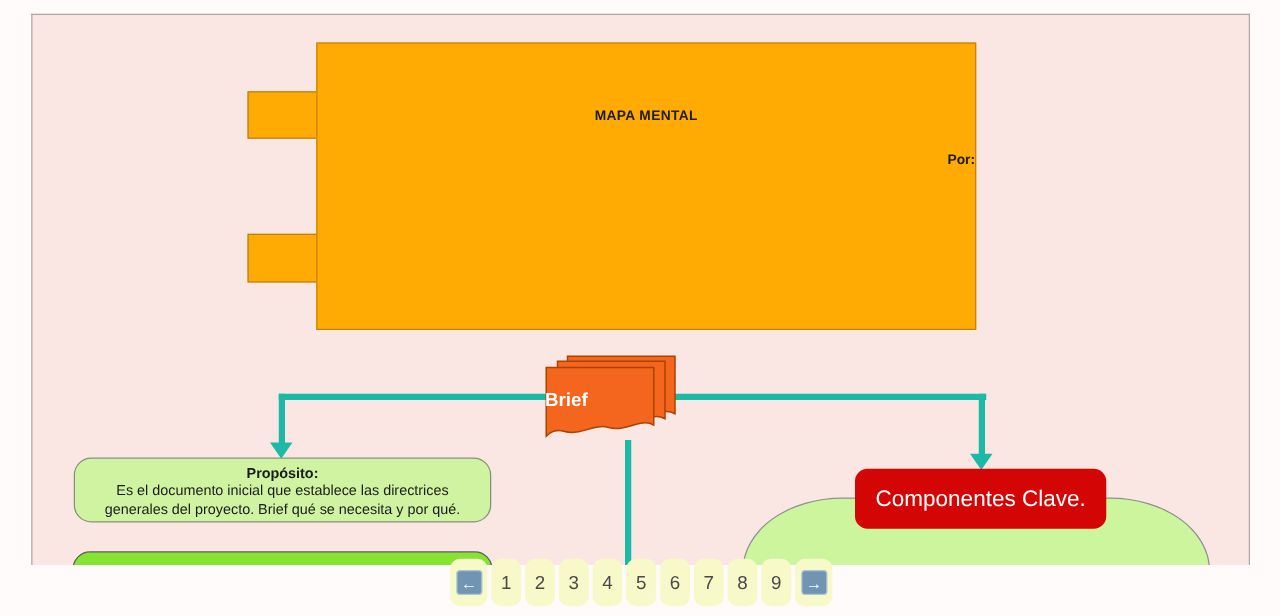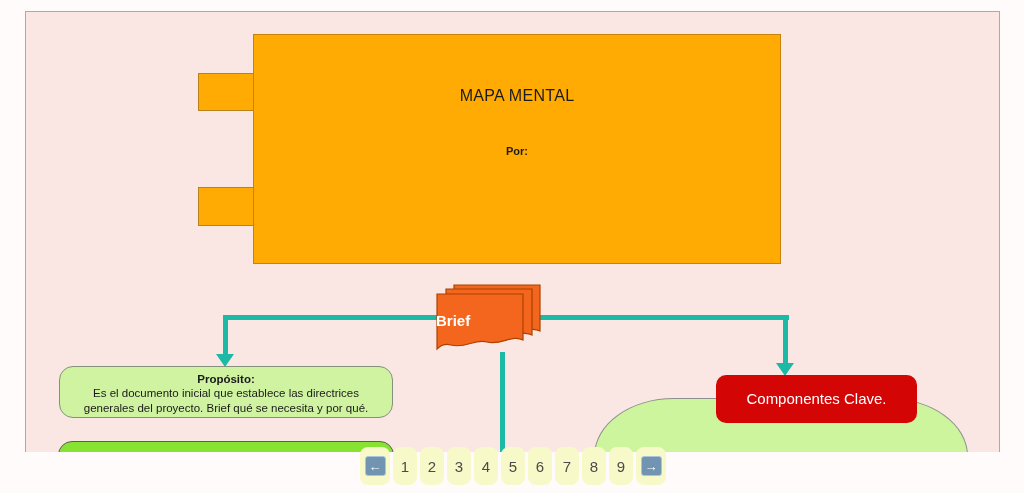--- a/index.html
+++ b/index.html
@@ -16,24 +16,24 @@
     background:#FAE7E3;
     border:1px solid #b3a7a5; border-bottom:none;
     overflow:hidden;
   }
   
   .title-box {
     position:absolute; left:227px; top:22px; width:528px; height:230px;
     background:#FFAB03; border:1px solid #c8820a;
     text-align:center; color:#1c1c1c;
   }
-  .kicker { font-size:16px; font-weight:400; margin-top:52px; letter-spacing:.3px; }
+  .kicker { font-size:11px; font-weight:700; margin-top:52px; letter-spacing:.3px; }
   .title-line { font-size:18px; font-weight:700; line-height:26px; }
   .title-wrap { margin-top:12px; }
-  .por { font-size:11px; font-weight:700; margin-top:41px; line-height:11px; }
+  .por { font-size:11px; font-weight:700; margin-top:24px; line-height:11px;text-align:right; }
   .name { font-size:18px; font-weight:700; line-height:20px; }
   .side-tab {
     position:absolute; width:107px; height:38px;
     background:#FFAB03; border:1px solid #b9821d;
   }
   .tab1 { left:172px; top:61px; }
   .tab2 { left:172px; top:175px; height:39px; }
   
   .line { position:absolute; background:#1CBAA6; }
   .h-left  { left:197px; top:303px; width:219px; height:5px; }
@@ -68,21 +68,21 @@
     background:#87E331; border:1px solid #5c5c5c; border-radius:14px 14px 0 0;
   }
   .green-blob {
     position:absolute; left:568px; top:386px; width:374px; height:80px;
     background:#CDF59E; border:1px solid #8f8f8f;
     border-radius:80px 80px 0 0 / 58px 58px 0 0;
   }
   .componentes {
     position:absolute; left:658px; top:363px; width:201px; height:48px;
     background:#D40505; border-radius:10px;
-    color:#ffffff; font-size:15px; text-align:center; line-height:48px;margin-left:32px;
+    color:#ffffff; font-size:18px; text-align:center; line-height:48px;
   }
   
   .pager {
     position:absolute; left:360px; top:447px; display:flex; gap:3px;
   }
   .page-btn {
     height:38px; background:#F8F9C9; border:none; border-radius:8px;
     font-family:"Liberation Sans", sans-serif;
     font-size:15px; color:#4a4a4a; cursor:pointer;
     display:flex; align-items:center; justify-content:center;

